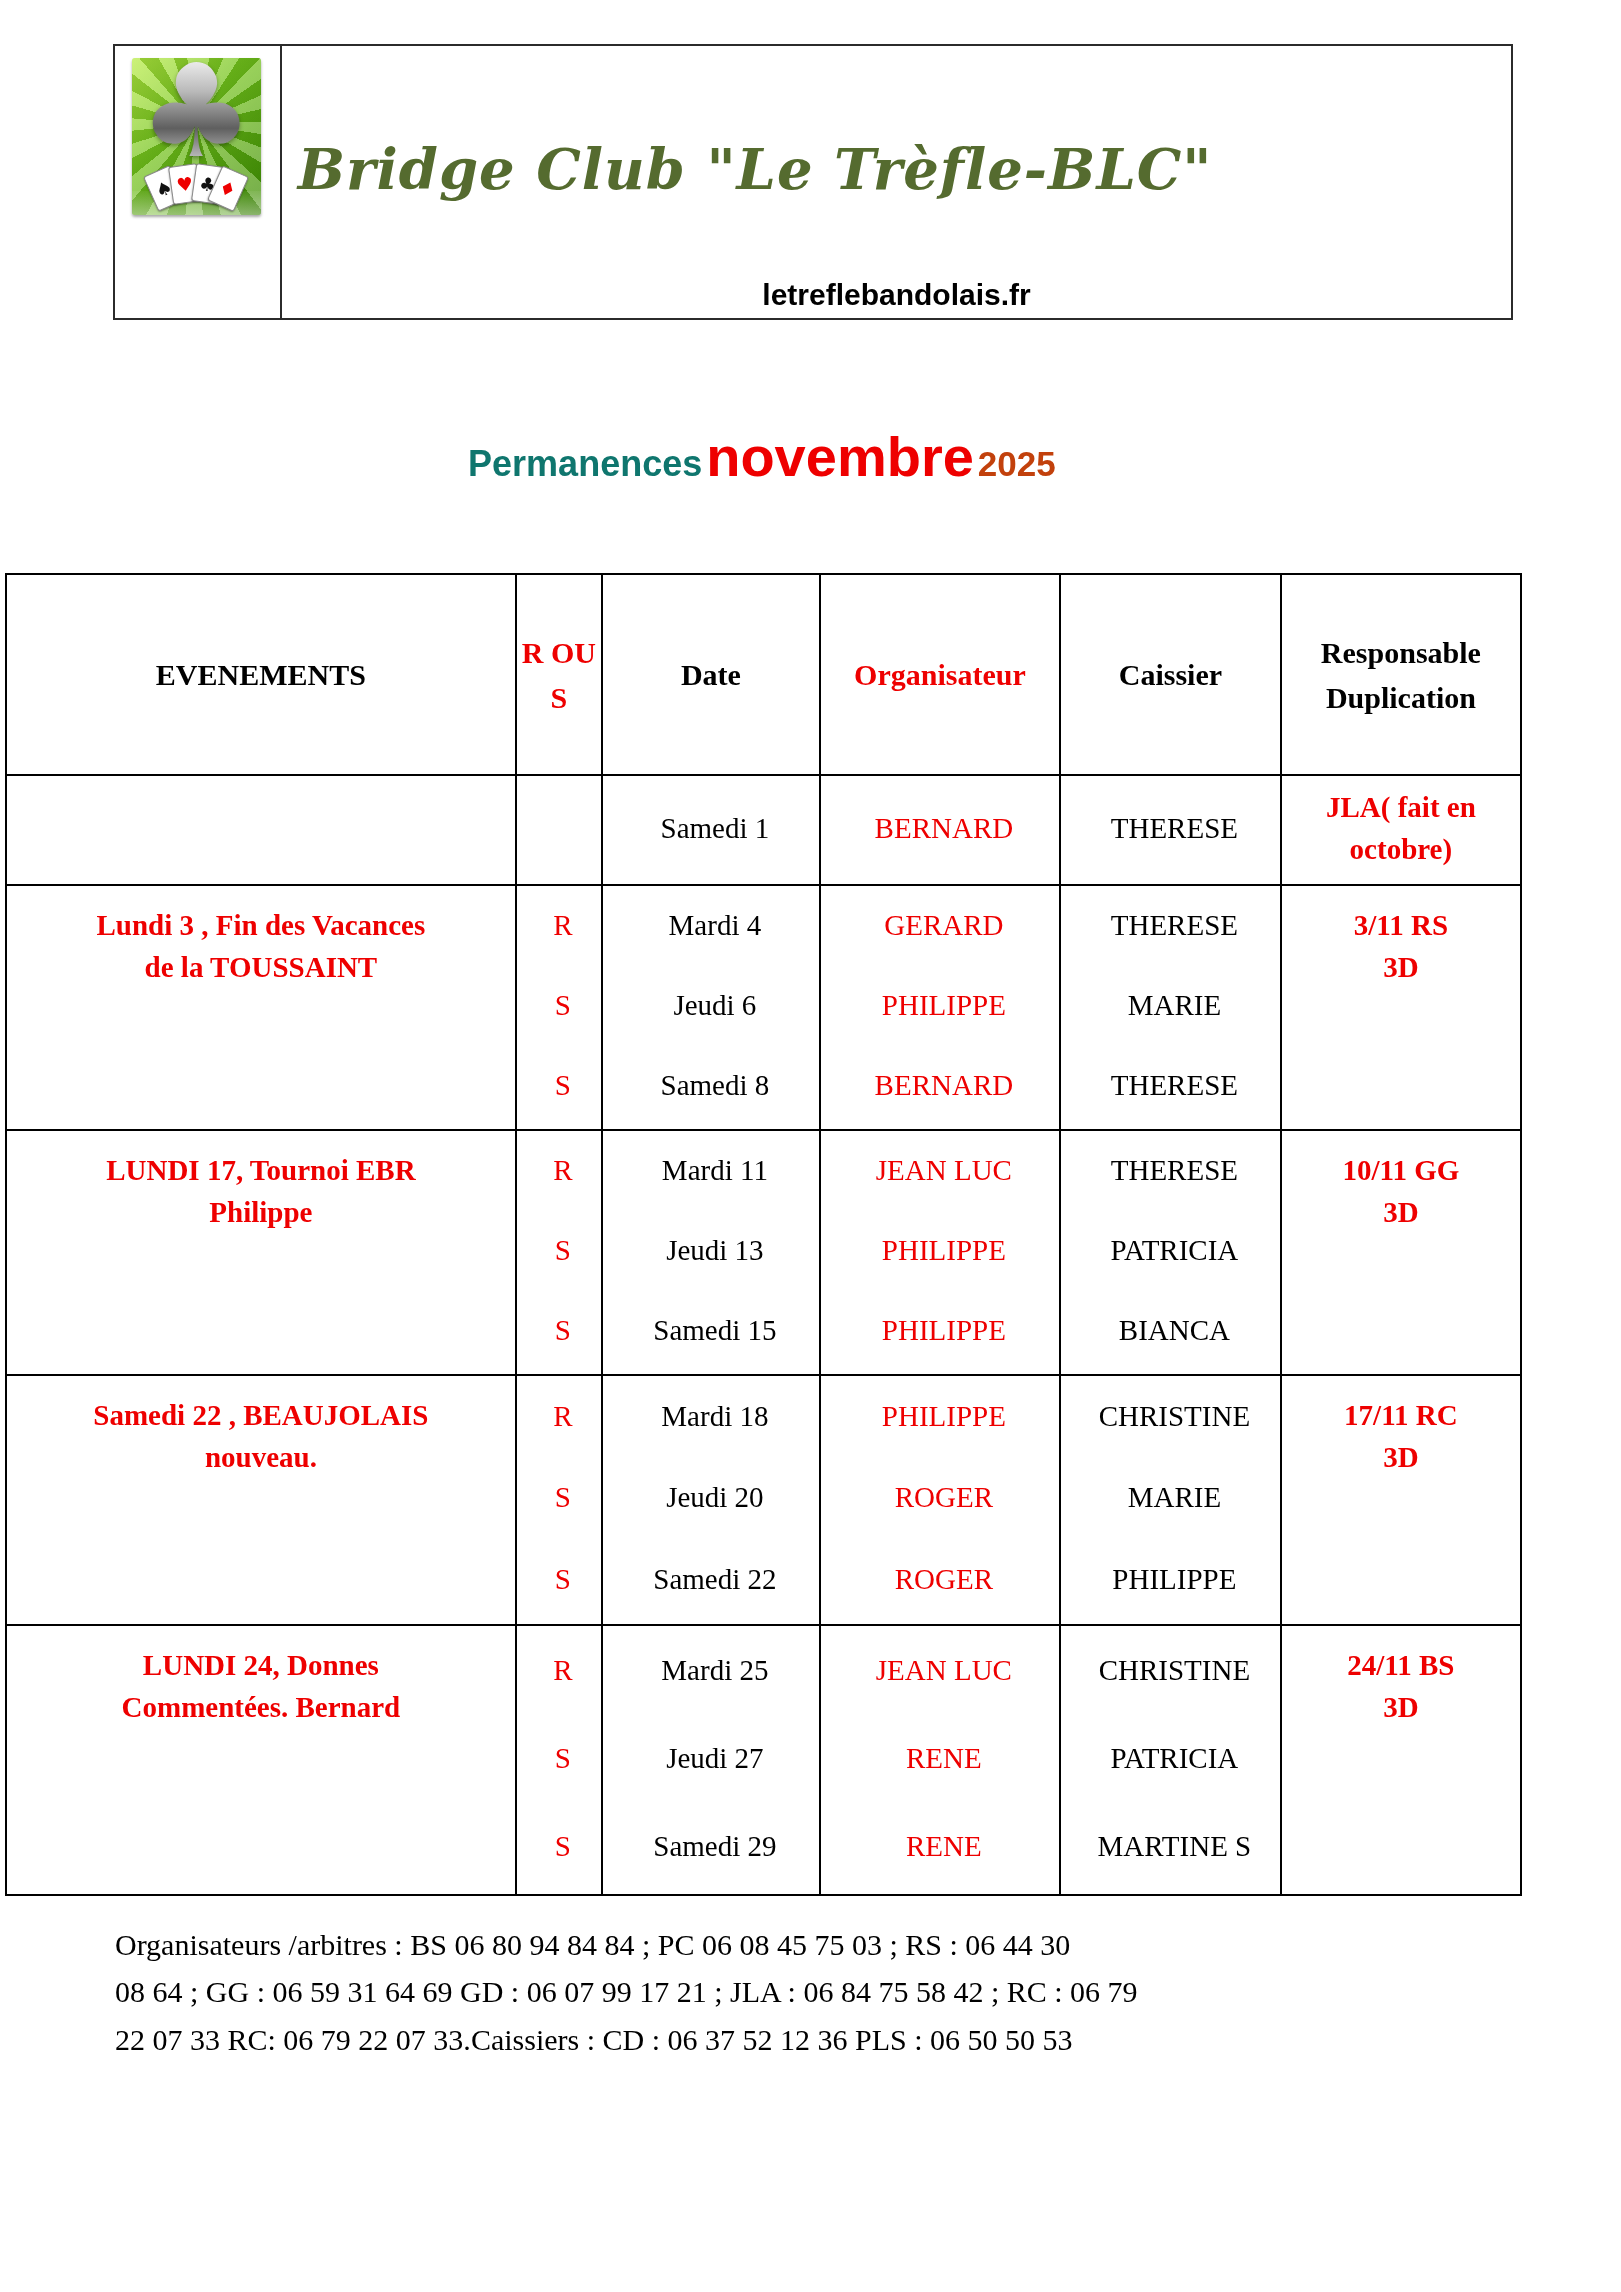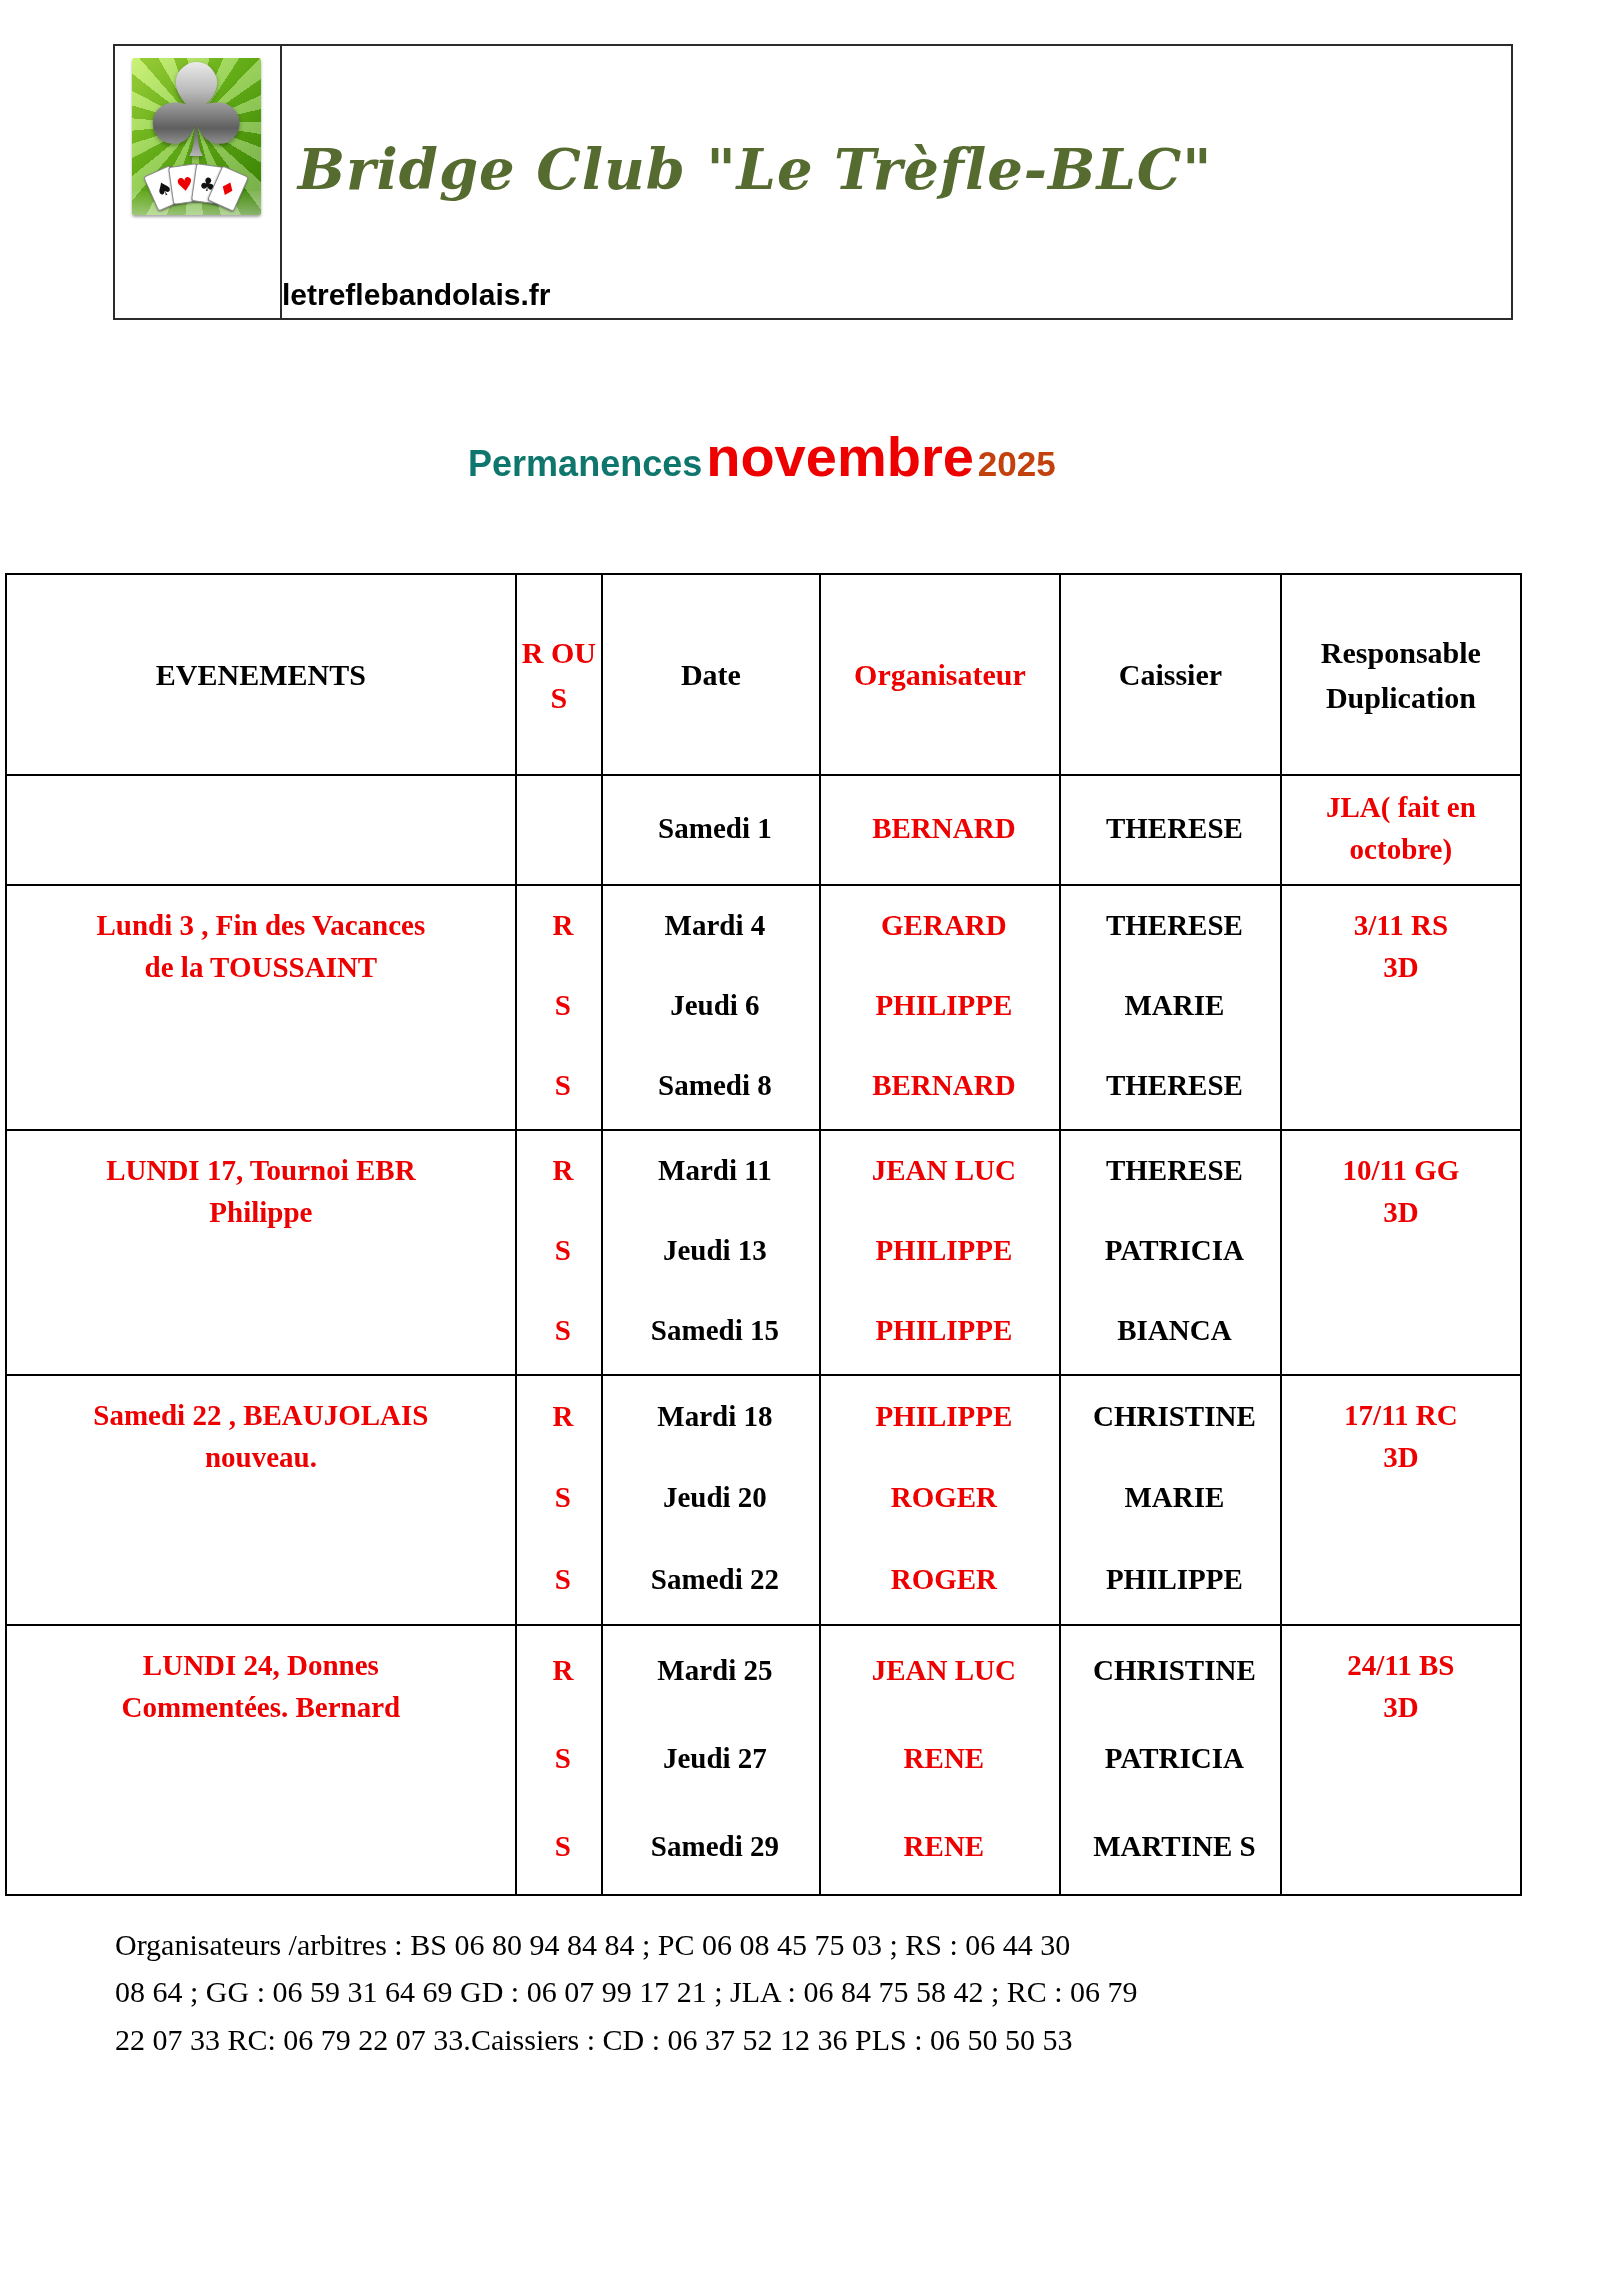--- a/index.html
+++ b/index.html
@@ -52,21 +52,21 @@
   .suit-red{color:var(--accent-red,#e00);}
 
   .header-right{flex:1;position:relative;}
   .club-name{
     position:absolute;left:15.7px;top:90px;width:100%;
     font-family:"DejaVu Serif",serif;font-style:italic;font-weight:bold;
     font-size:56px;letter-spacing:1px;color:var(--club-green,#556b2f);
     white-space:nowrap;
   }
   .website{
-    position:absolute;left:0;right:0;bottom:5.9px;
+    position:absolute;left:0;right:0;bottom:5.9px;text-align:center;
     font-family:"Liberation Sans",sans-serif;font-weight:bold;font-size:30px;color:#000;
   }
 
   
   .doc-title{position:absolute;left:4.9px;top:424px;width:1514px;text-align:center;white-space:nowrap;}
   .t-prefix{font-family:"Liberation Sans",sans-serif;font-weight:bold;font-size:36px;color:#0f766e;}
   .t-month{font-family:"Liberation Sans",sans-serif;font-weight:bold;font-size:56px;color:var(--accent-red,#e00);}
   .t-year{font-family:"Liberation Sans",sans-serif;font-weight:bold;font-size:35px;color:#c2410c;}
 
   
@@ -94,21 +94,21 @@
     line-height:1.45;white-space:pre-line;
   }
   td.sc{vertical-align:top;}
   .slots{display:flex;flex-direction:column;width:100%;}
   tr.r1 .slots{height:104px;}
   tr.r2 .slots,tr.r3 .slots{height:239px;}
   tr.r4 .slots{height:244px;}
   tr.r5 .slots{height:264px;}
   .slot{
     flex:1;display:flex;align-items:center;justify-content:center;
-    font-weight:bold;font-size:29px;text-align:center;padding-left:8px;
+    font-weight:normal;font-size:29px;text-align:center;padding-left:8px;
   }
 
   
   .footer{
     position:absolute;left:115px;top:1921px;width:1392px;
     font-family:"Liberation Serif",serif;font-size:30px;line-height:1.58;color:#000;
   }
   .seg-b{font-weight:normal;}
 </style>
 </head>

